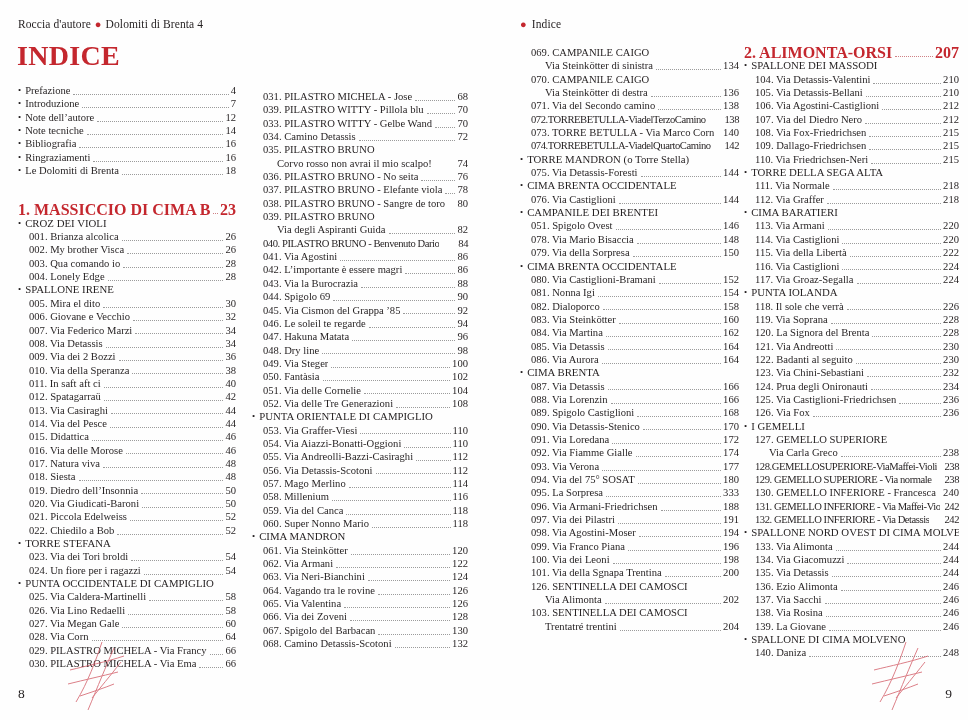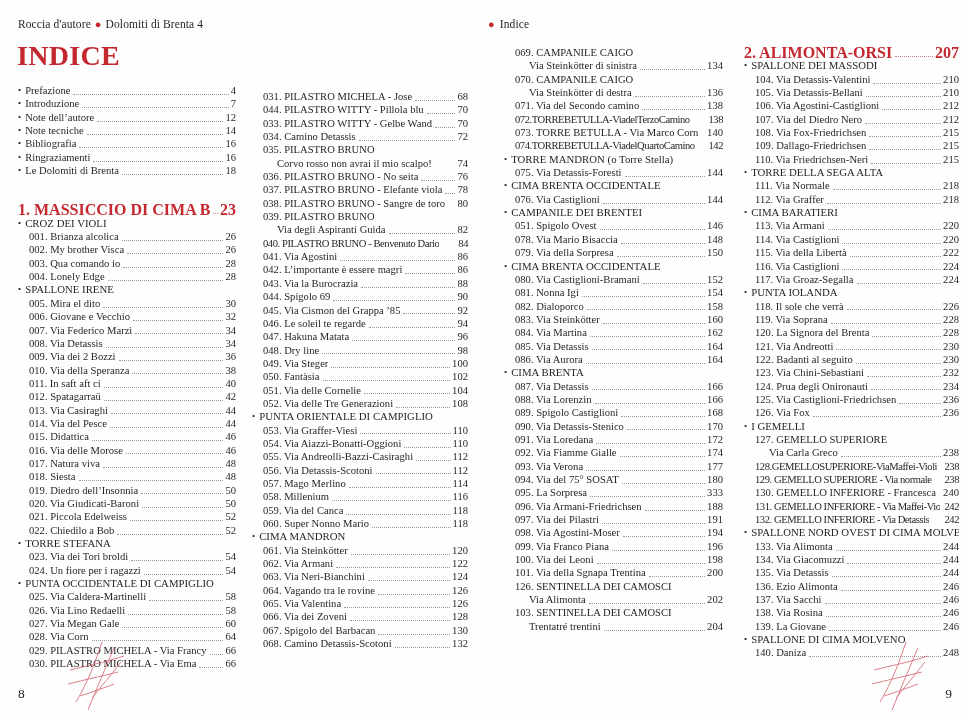--- a/index.html
+++ b/index.html
@@ -4,30 +4,30 @@
 <style>
   * { box-sizing: border-box; }
   html,body { margin:0; padding:0; background:#ffffff; }
   .spread {
     position:relative; width:968px; height:720px; background:#fefefe;
     font-family:Liberation Serif, serif; color:#231f20; overflow:hidden;
   }
   .running-head { position:absolute; top:18px; font-size:11.5px; letter-spacing:.1px; }
   .running-head .dot { color:#c4272e; font-size:11px; margin:0 4px; }
   .rh-left { left:18px; }
-  .rh-right { left:488px; }
+  .rh-right { left:520px; }
   .rh-right .dot { margin:0 5px 0 0; }
   .page-title {
     position:absolute; left:17px; top:40px; font-size:28px; font-weight:bold;
     color:#c4272e; letter-spacing:.3px;
   }
   .col { position:absolute; font-size:10.6px; line-height:13.35px; }
   .col-1 { left:18px;  top:84px; width:218px; }
   .col-2 { left:252px; top:90px; width:216px; }
-  .col-3 { left:504px; top:46px; width:219px; }
+  .col-3 { left:520px; top:46px; width:219px; }
   .col-4 { left:744px; top:46px; width:215px; }
   .row { display:flex; align-items:flex-end; white-space:nowrap; }
   .row.gap { margin-top:26px; }
   .row .bullet { font-size:9px; margin-right:4px; line-height:13.35px; }
   .row .txt { overflow:hidden; }
   .row .lead { flex:1 1 auto; border-bottom:1.2px dotted #9b9b9b; margin:0 2px 2.5px 3px; min-width:5px; }
   .row.nl .lead { border-bottom:none; min-width:2px; margin:0 1px; }
   .row .pg { flex:0 0 auto; text-align:right; }
   .row.route, .row.rtitle { padding-left:11px; }
   .row.cont { padding-left:25px;align-items:flex-end; }
@@ -273,21 +273,21 @@
         <span class="pg">66</span>
       </div>
     </div>
   <div class="col col-2">
       <div class="row route">
         <span class="txt">031. PILASTRO MICHELA - Jose</span>
         <span class="lead"></span>
         <span class="pg">68</span>
       </div>
       <div class="row route">
-        <span class="txt">044. PILASTRO WITTY - Pillola blu</span>
+        <span class="txt">039. PILASTRO WITTY - Pillola blu</span>
         <span class="lead"></span>
         <span class="pg">70</span>
       </div>
       <div class="row route">
         <span class="txt">033. PILASTRO WITTY - Gelbe Wand</span>
         <span class="lead"></span>
         <span class="pg">70</span>
       </div>
       <div class="row route">
         <span class="txt">034. Camino Detassis</span>

